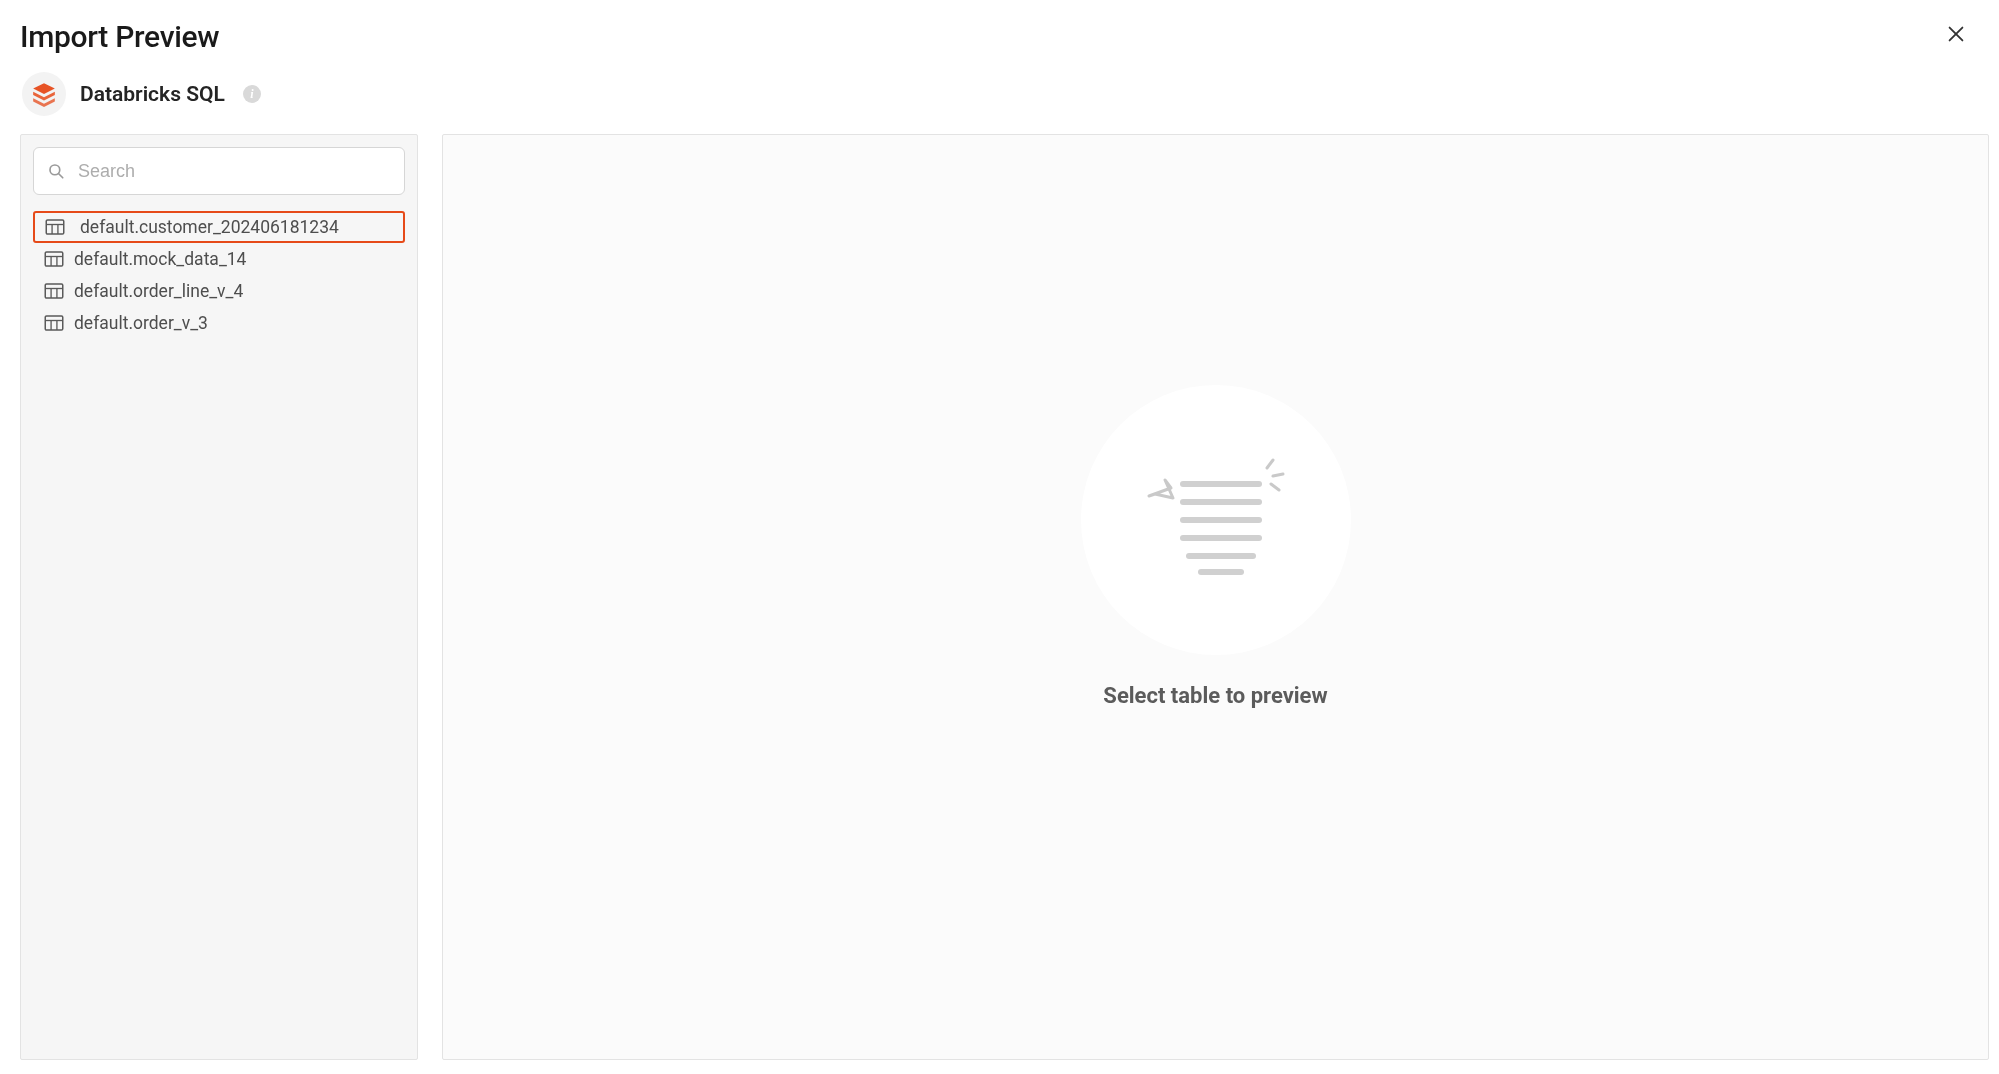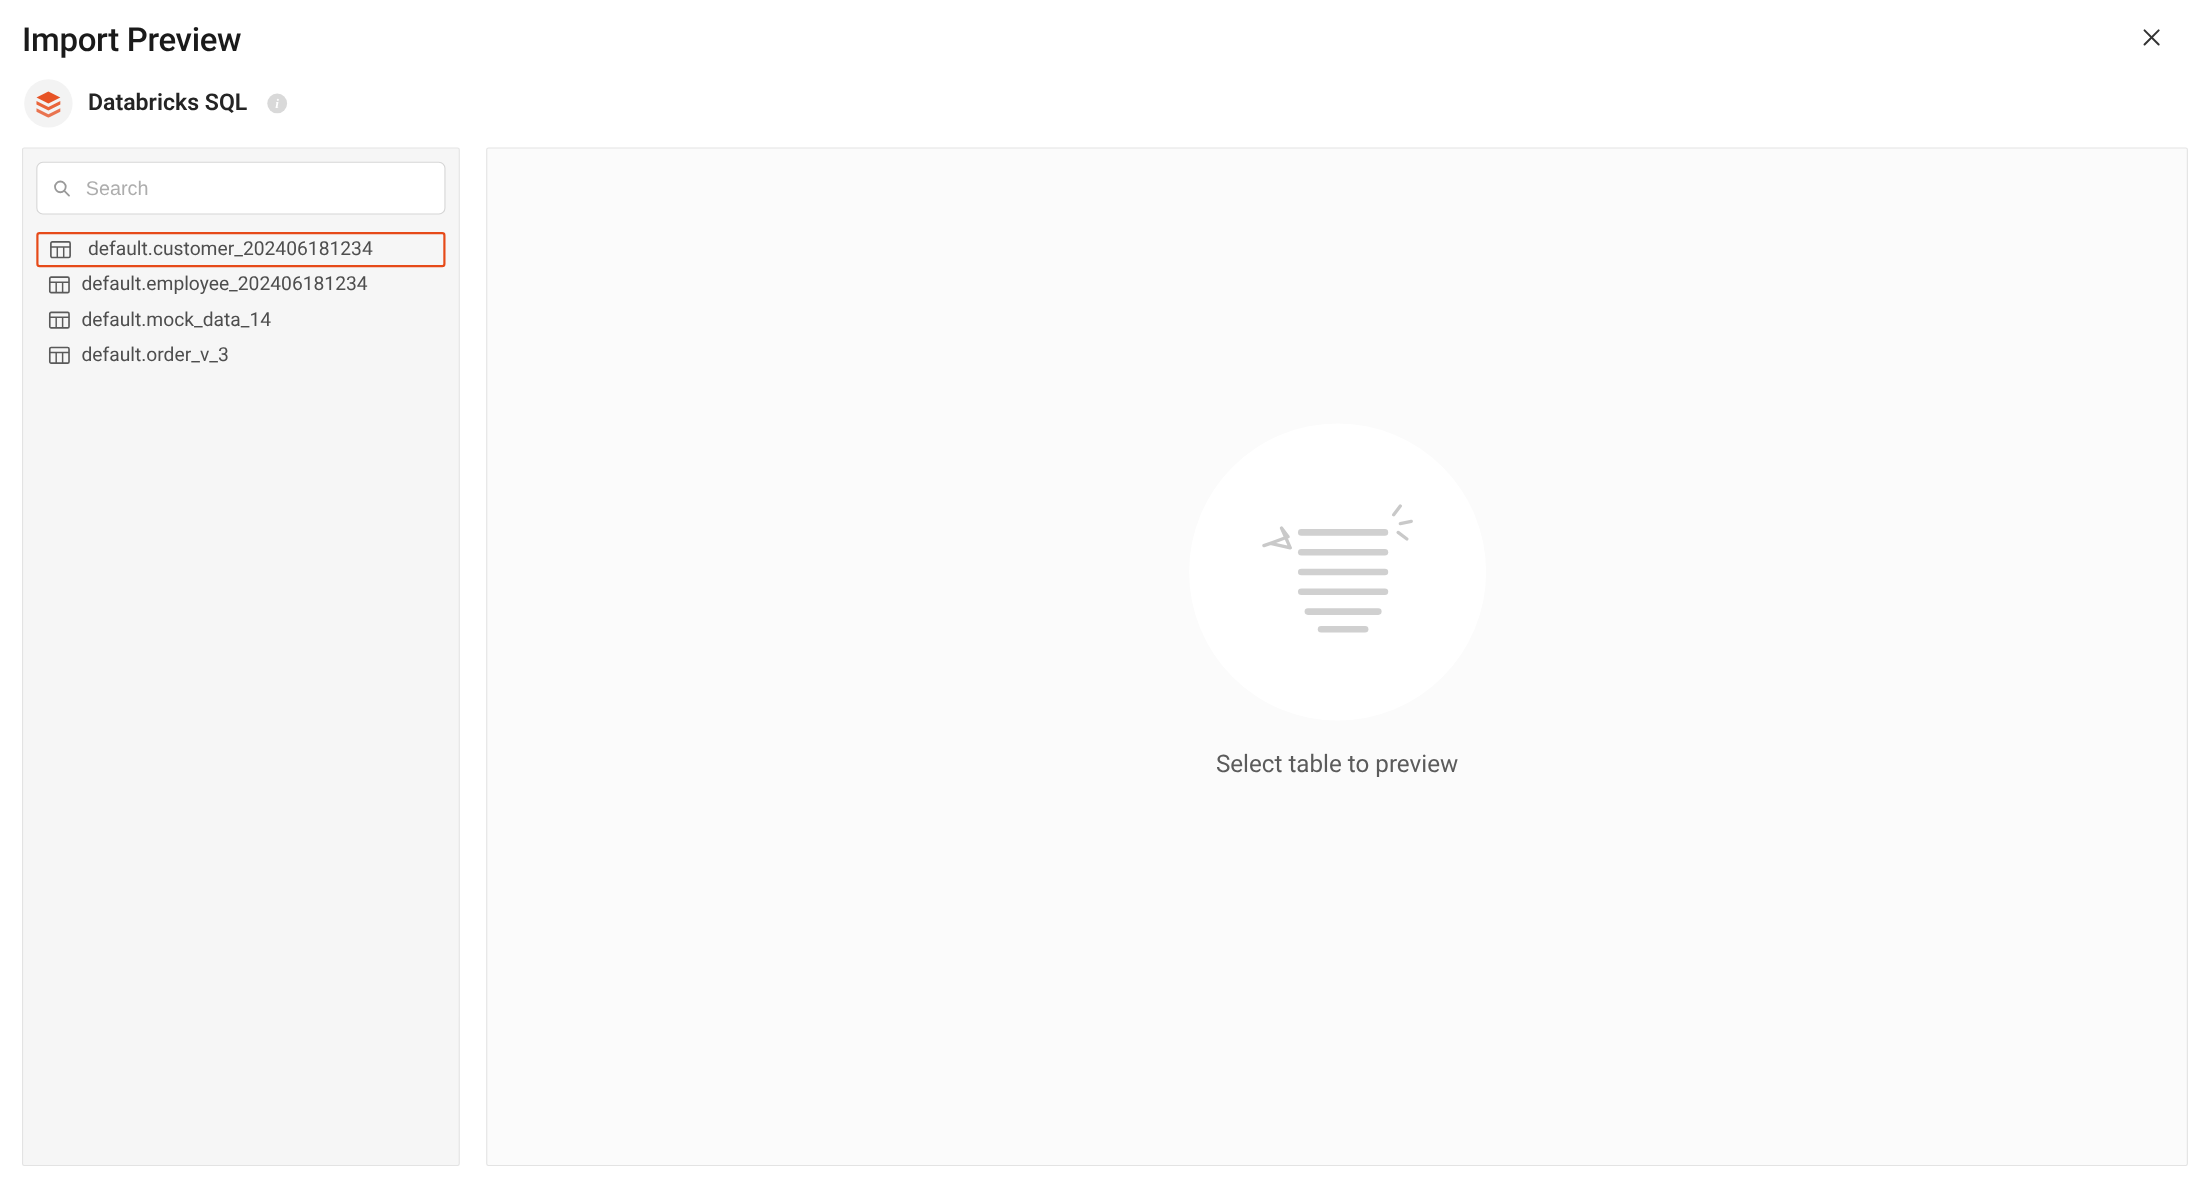--- a/index.html
+++ b/index.html
@@ -152,21 +152,21 @@
       height: 270px;
       border-radius: 50%;
       background: #fff;
       display: flex;
       align-items: center;
       justify-content: center;
     }
     .empty-msg {
       font-size: 22px;
       color: #5b5b5b;
-      font-weight: 400;
+      font-weight: 700;
     }
   </style>
 </head>
 <body>
 
 <div class="header">
   <div class="header-title">Import Preview</div>
   <div class="close-btn">
     <svg width="22" height="22" viewBox="0 0 24 24" fill="none" stroke="#333" stroke-width="2" stroke-linecap="round">
         <line x1="5" y1="5" x2="19" y2="19"></line>
@@ -206,30 +206,30 @@
           </svg>
           <span>default.customer_202406181234</span>
         </li>
         <li class="table-item">
           <svg class="table-icon" viewBox="0 0 24 20">
             <rect x="1.5" y="1.5" width="21" height="17" rx="1.5" fill="none" stroke="#5a5a5a" stroke-width="1.8"></rect>
             <line x1="1.5" y1="7" x2="22.5" y2="7" stroke="#5a5a5a" stroke-width="1.6"></line>
             <line x1="8.5" y1="7" x2="8.5" y2="18.5" stroke="#5a5a5a" stroke-width="1.6"></line>
             <line x1="15.5" y1="7" x2="15.5" y2="18.5" stroke="#5a5a5a" stroke-width="1.6"></line>
           </svg>
-          <span>default.employee_202406181234</span>
+          <span>default.mock_data_14</span>
         </li>
         <li class="table-item">
           <svg class="table-icon" viewBox="0 0 24 20">
             <rect x="1.5" y="1.5" width="21" height="17" rx="1.5" fill="none" stroke="#5a5a5a" stroke-width="1.8"></rect>
             <line x1="1.5" y1="7" x2="22.5" y2="7" stroke="#5a5a5a" stroke-width="1.6"></line>
             <line x1="8.5" y1="7" x2="8.5" y2="18.5" stroke="#5a5a5a" stroke-width="1.6"></line>
             <line x1="15.5" y1="7" x2="15.5" y2="18.5" stroke="#5a5a5a" stroke-width="1.6"></line>
           </svg>
-          <span>default.mock_data_14</span>
+          <span>default.order_line_v_4</span>
         </li>
         <li class="table-item">
           <svg class="table-icon" viewBox="0 0 24 20">
             <rect x="1.5" y="1.5" width="21" height="17" rx="1.5" fill="none" stroke="#5a5a5a" stroke-width="1.8"></rect>
             <line x1="1.5" y1="7" x2="22.5" y2="7" stroke="#5a5a5a" stroke-width="1.6"></line>
             <line x1="8.5" y1="7" x2="8.5" y2="18.5" stroke="#5a5a5a" stroke-width="1.6"></line>
             <line x1="15.5" y1="7" x2="15.5" y2="18.5" stroke="#5a5a5a" stroke-width="1.6"></line>
           </svg>
           <span>default.order_v_3</span>
         </li>

